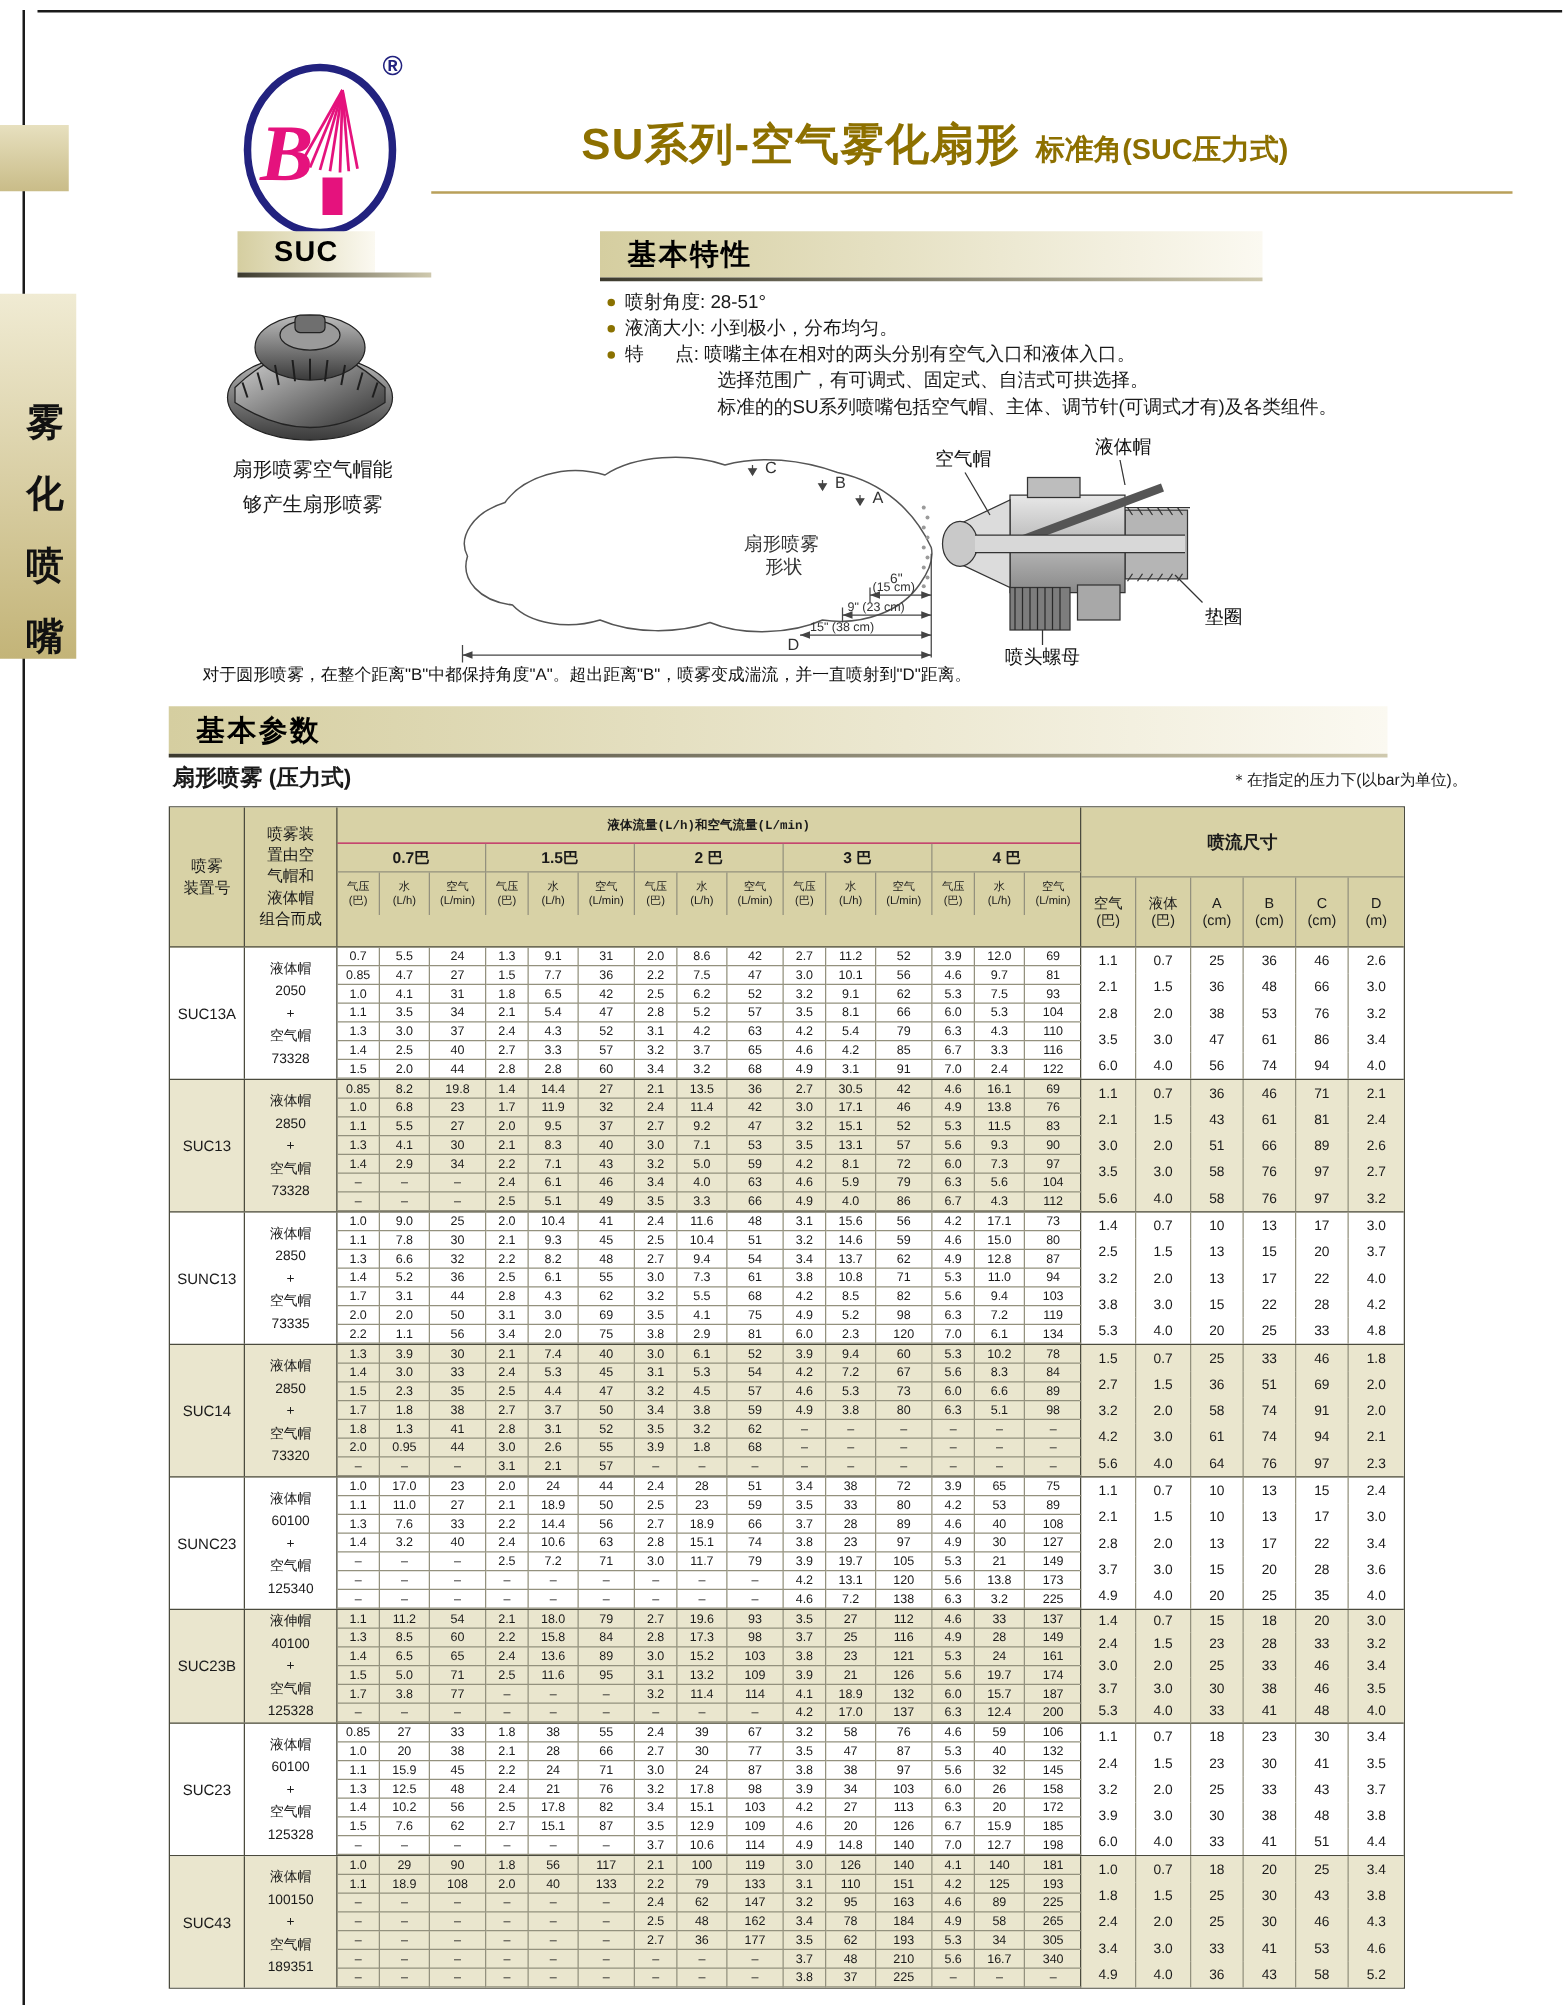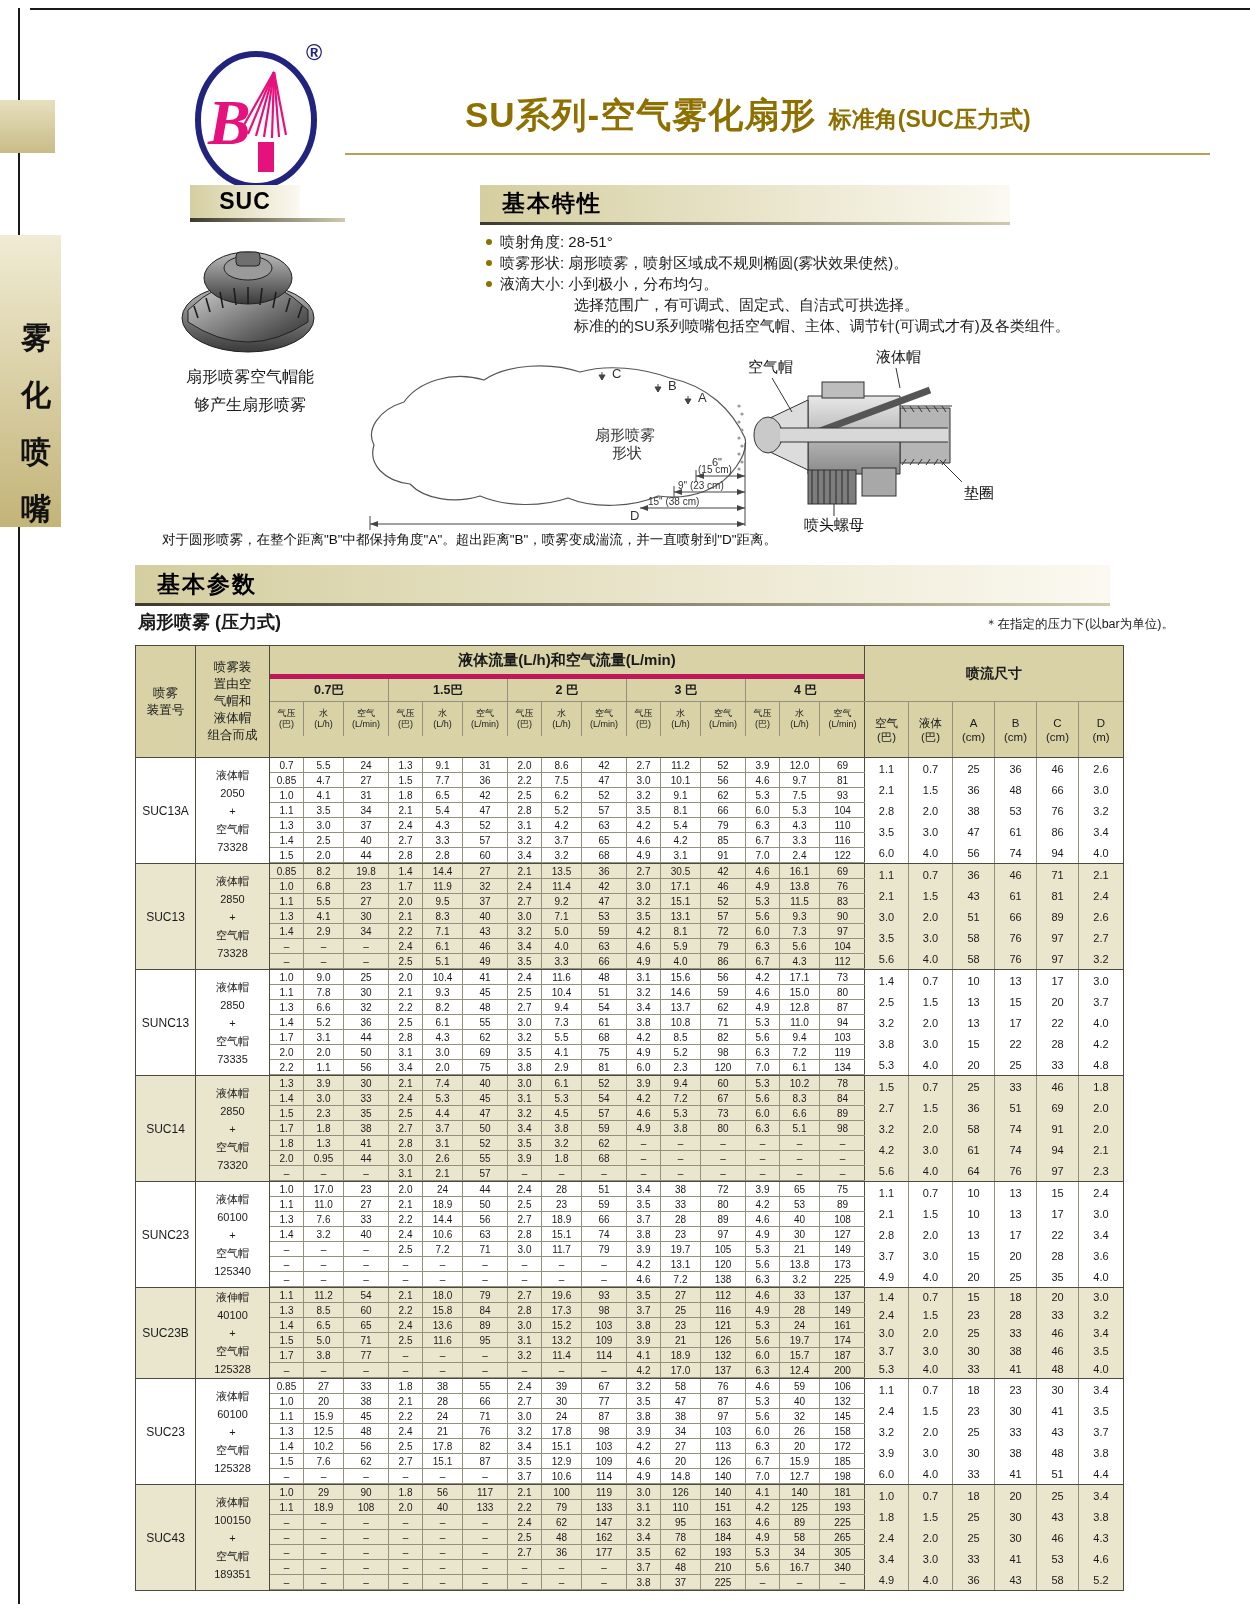--- a/index.html
+++ b/index.html
@@ -47,21 +47,21 @@
   .param-sub{position:absolute;left:138px;top:610px;font-size:18px;font-weight:bold;}
   .param-note{position:absolute;left:985px;top:616px;width:260px;font-size:12.5px;}
   
   .table{position:absolute;left:135px;top:645px;width:987px;border:1.5px solid #4b4b3e;background:#fff;}
   .thead{display:grid;grid-template-columns:60px 74px 595px 258px;background:#d8d2a6;
         border-bottom:1.5px solid #4b4b3e;}
   .h-col1,.h-col2{border-right:1.2px solid #4b4b3e;display:flex;flex-direction:column;
         align-items:center;justify-content:center;font-size:12.5px;line-height:17px;}
   .h-flow{border-right:1.2px solid #4b4b3e;}
   .h-flowtitle{height:28px;display:flex;align-items:center;justify-content:center;
-        font-size:15px;font-weight:bold;border-bottom:5px solid #be185d;}
+        font-size:10px;font-weight:bold;border-bottom:1px solid #be185d;font-family:Liberation Mono, monospace;}
   .h-press{height:26px;display:flex;align-items:center;justify-content:center;
         font-size:13.5px;font-weight:bold;letter-spacing:4px;border-bottom:1px solid #93917e;}
   .h-groups{display:grid;grid-template-columns:repeat(5,119px);}
   .h-groups div{height:22px;display:flex;align-items:center;justify-content:center;
         font-size:12.5px;font-weight:bold;border-right:1px solid #93917e;border-bottom:1px solid #93917e;}
   .h-groups div:last-child{border-right:none;}
   .h-units{display:grid;grid-template-columns:repeat(5,34px 40px 45px);}
   .h-units div{height:34px;display:flex;flex-direction:column;align-items:center;justify-content:center;
         font-size:9px;line-height:11px;border-right:1px solid #93917e;}
   .h-units div:nth-child(15n){border-right:none;}
@@ -129,27 +129,27 @@
   <div class="band-underline feat-underline"></div>
 
   <div class="features">
     <div class="feat-row">
       <span class="bullet"></span>
       <span class="lbl">喷射角度: </span>
       <span>28-51°</span>
     </div>
     <div class="feat-row">
       <span class="bullet"></span>
-      <span class="lbl">喷雾形状: </span>
-      <span>扇形喷雾，喷射区域成不规则椭圆(雾状效果使然)。</span>
+      <span class="lbl">液滴大小: </span>
+      <span>小到极小，分布均匀。</span>
     </div>
     <div class="feat-row">
       <span class="bullet"></span>
-      <span class="lbl">液滴大小: </span>
-      <span>小到极小，分布均匀。</span>
+      <span class="lbl">特      点: </span>
+      <span>喷嘴主体在相对的两头分别有空气入口和液体入口。</span>
     </div>
     <div class="feat-cont">选择范围广，有可调式、固定式、自洁式可拱选择。</div>
     <div class="feat-cont">标准的的SU系列喷嘴包括空气帽、主体、调节针(可调式才有)及各类组件。</div>
   </div>
 
   <div class="side-strip"></div>
   <div class="side-text">
     <span>雾</span>
     <span>化</span>
     <span>喷</span>

